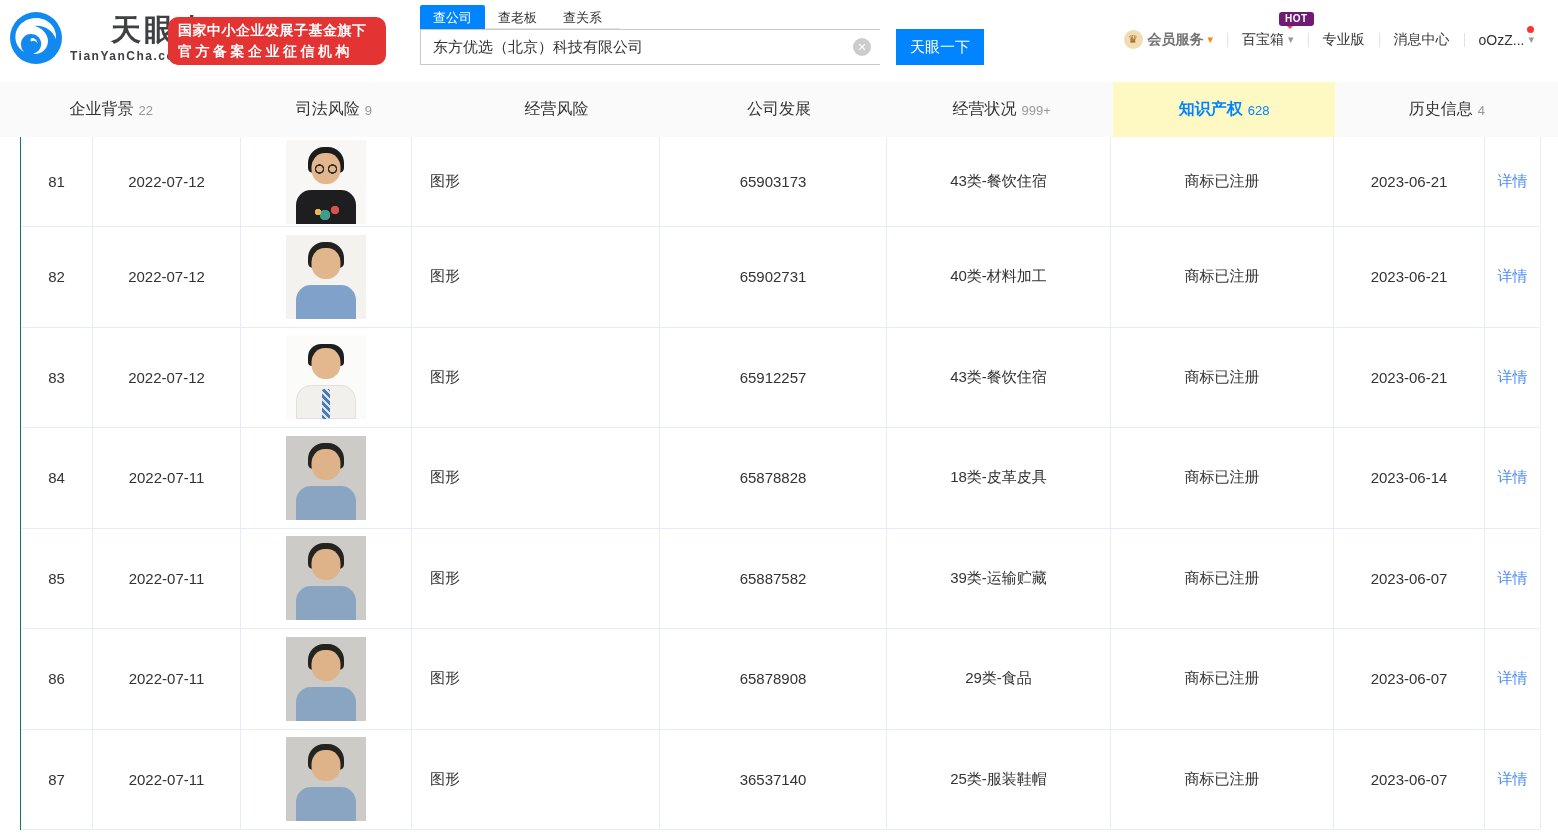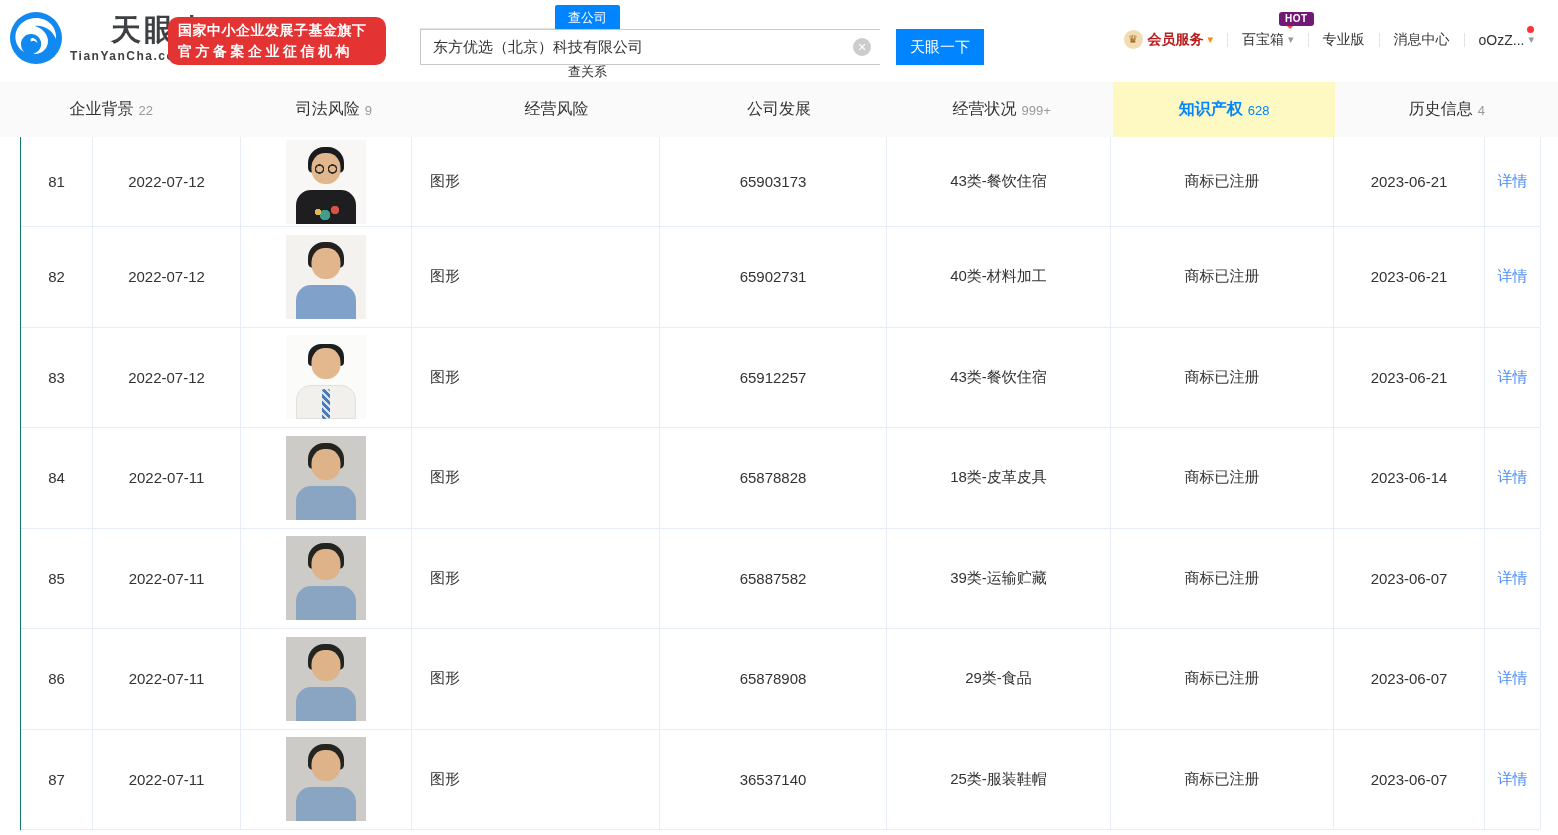--- a/index.html
+++ b/index.html
@@ -14,38 +14,38 @@
   .logo-text { margin-left:6px; }
   .logo-brand { font-size:30px; font-weight:bold; color:#3f4043; letter-spacing:3px; line-height:34px;margin-left:41px; }
   .logo-domain { font-size:12px; font-weight:bold; color:#3f4043; letter-spacing:1.5px; margin-top:2px; }
 
   .gov-badge { position:absolute; left:168px; top:17px; width:218px; height:48px; background:#e33333;
     color:#fff; border-radius:10px; padding:5px 10px 4px; display:flex; flex-direction:column; justify-content:space-between; }
   .gov-badge .l1 { font-size:14px; font-weight:bold; white-space:nowrap; letter-spacing:0.5px; }
   .gov-badge .l2 { font-size:14px; font-weight:bold; white-space:nowrap; letter-spacing:3.5px; }
 
   .search-area { position:absolute; left:420px; top:5px; }
-  .search-tabs { display:flex; align-items:flex-end; height:24px; border-bottom:1px solid #e4e4e4; width:200px;flex-direction:column; }
+  .search-tabs { display:flex; align-items:flex-start; height:24px; border-bottom:1px solid #e4e4e4; width:200px; }
   .search-tab { font-size:13px; padding:4px 13px 5px; cursor:pointer; color:#333; white-space:nowrap; }
   .search-tab.active { background:#0084ff; color:#fff; border-radius:2px 2px 0 0; }
   .search-row { display:flex; margin-top:0;gap:16px; }
   .search-box { position:relative; width:460px; }
   .search-input { width:460px; height:36px; border:1px solid #c9c9c9; border-right:none; outline:none;
     font-size:15px; color:#333; padding:0 34px 0 12px; font-family:inherit; }
   .clear-btn { position:absolute; right:9px; top:9px; width:18px; height:18px; border-radius:50%;
     background:#ccc; color:#fff; font-size:11px; line-height:18px; text-align:center; cursor:pointer; }
   .search-btn { width:88px; height:36px; background:#0084ff; color:#fff; border:none; font-size:15px;
     cursor:pointer; font-family:inherit; }
 
   .header-menu { position:absolute; right:10px; top:30px; display:flex; align-items:center; font-size:14px; }
   .menu-item { display:flex; align-items:center; padding:0 14px; cursor:pointer; position:relative; white-space:nowrap; }
   .menu-sep { width:1px; height:14px; background:#e3e3e3; }
   .crown-badge { width:19px; height:19px; border-radius:50%; background:#f1dcb4; color:#9c6a1d;
     font-size:11px; line-height:19px; text-align:center; margin-right:5px; }
-  .vip-label { color:#b91c1c; font-weight:bold; }
+  .vip-label { color:#737373; font-weight:bold; }
   .chev { font-size:11px; color:#999; margin-left:4px; }
   .chev.orange { color:#ff8800; }
   .hot-badge { position:absolute; top:-19px; right:-6px; background:#701a75; color:#fff; font-size:10px;
     font-weight:bold; padding:1px 6px 2px; border-radius:3px; letter-spacing:0.5px; }
   .hot-badge:after { content:""; position:absolute; left:8px; bottom:-3px; border:3px solid transparent; border-top-color:#f5453d; border-bottom:none; }
   .user-dot { position:absolute; top:-6px; right:14px; width:7px; height:7px; border-radius:50%; background:#f33; }
 
   
   .nav { display:flex; height:55px; background:#fafafa; }
   .nav-tab { flex:1; display:flex; align-items:center; justify-content:center; font-size:16px; color:#333;

